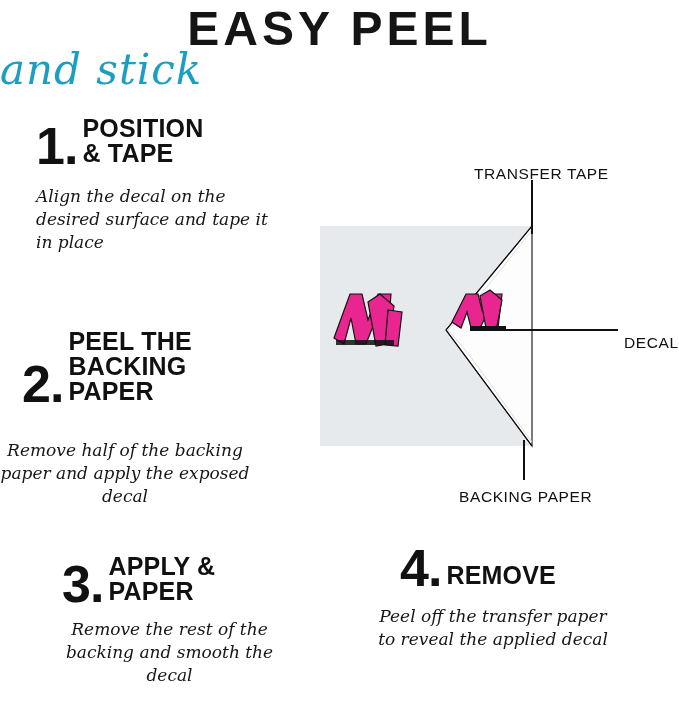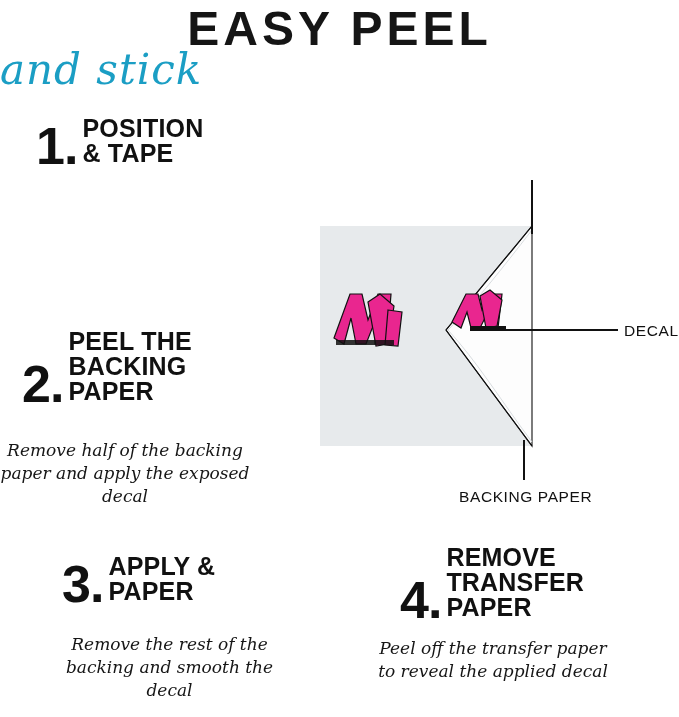--- a/index.html
+++ b/index.html
@@ -95,21 +95,21 @@
   #step-2 .step-head { justify-content: flex-start; padding-left: 22px; }
   #step-2 .step-num { margin-right: 5px; }
   #step-2 .step-title { text-align: left; padding-bottom: 3px; }
   #step-2 .step-desc { margin-top: 32px; text-align: center; }
 
   
   #step-3 { top: 554px; left: 62px; width: 215px; }
   #step-3 .step-head { justify-content: flex-start; }
   #step-3 .step-num { margin-right: 5px; }
   #step-3 .step-title { text-align: left; padding-bottom: 3px; }
-  #step-3 .step-desc { margin-top: 26px; text-align: center; }
+  #step-3 .step-desc { margin-top: 11px; text-align: center; }
 
   
   #step-4 { top: 545px; left: 378px; width: 230px; }
   #step-4 .step-head { justify-content: flex-start; padding-left: 22px; }
   #step-4 .step-num { margin-right: 5px; }
   #step-4 .step-title { text-align: left; padding-bottom: 3px; }
   #step-4 .step-desc { margin-top: 14px; text-align: center; }
 
   
   .illustration {
@@ -121,39 +121,40 @@
   }
   .callout-label {
     position: absolute;
     font-family: "Liberation Sans", sans-serif;
     font-size: 15.5px;
     letter-spacing: 0.6px;
     color: #111111;
     white-space: nowrap;
   }
   #label-transfer-tape { top: 15px; left: 178px; }
-  #label-decal { top: 172px; left: 328px; }
+  #label-decal { top: 184px; left: 328px; }
   #label-backing-paper { top: 338px; left: 163px; }
 </style>
 </head>
 <body>
 
 <div class="header">
   <div class="header-title">EASY PEEL</div>
   <div class="header-script">and stick</div>
 </div>
 
 <div class="step" id="step-1">
   <div class="step-head">
     <span class="step-num">1.</span>
     <span class="step-title">
       <span>POSITION</span><br>
       <span>&amp; TAPE</span>
     </span>
   </div>
+  <div class="step-desc">Align the decal on the desired surface and tape it in place</div>
 </div>
 
 <div class="step" id="step-2">
   <div class="step-head">
     <span class="step-num">2.</span>
     <span class="step-title">
       <span>PEEL THE</span><br>
       <span>BACKING PAPER</span>
     </span>
   </div>
@@ -169,21 +170,20 @@
     </span>
   </div>
   <div class="step-desc">Remove the rest of the backing and smooth the decal</div>
 </div>
 
 <div class="step" id="step-4">
   <div class="step-head">
     <span class="step-num">4.</span>
     <span class="step-title">
       <span>REMOVE</span><br>
-      <span>TRANSFER PAPER</span>
     </span>
   </div>
   <div class="step-desc">Peel off the transfer paper to reveal the applied decal</div>
 </div>
 
 <div class="illustration">
 
   <svg width="383" height="370" viewBox="0 0 383 370">
 
     <rect x="24" y="76" width="212" height="220" fill="#e7eaec"></rect>
@@ -209,17 +209,18 @@
       <path d="M174,176 l36,0 l0,5 l-36,0 z" fill="#111111" stroke="none"></path>
     </g>
 
     <line x1="236" y1="30" x2="236" y2="84" stroke="#111111" stroke-width="2"></line>
 
     <line x1="202" y1="180" x2="322" y2="180" stroke="#111111" stroke-width="2"></line>
 
     <line x1="228" y1="290" x2="228" y2="330" stroke="#111111" stroke-width="2"></line>
   </svg>
 
+  <div class="callout-label" id="label-transfer-tape">TRANSFER TAPE</div>
 
   <div class="callout-label" id="label-decal">DECAL</div>
 
   <div class="callout-label" id="label-backing-paper">BACKING PAPER</div>
 </div>
 
 </body></html>

